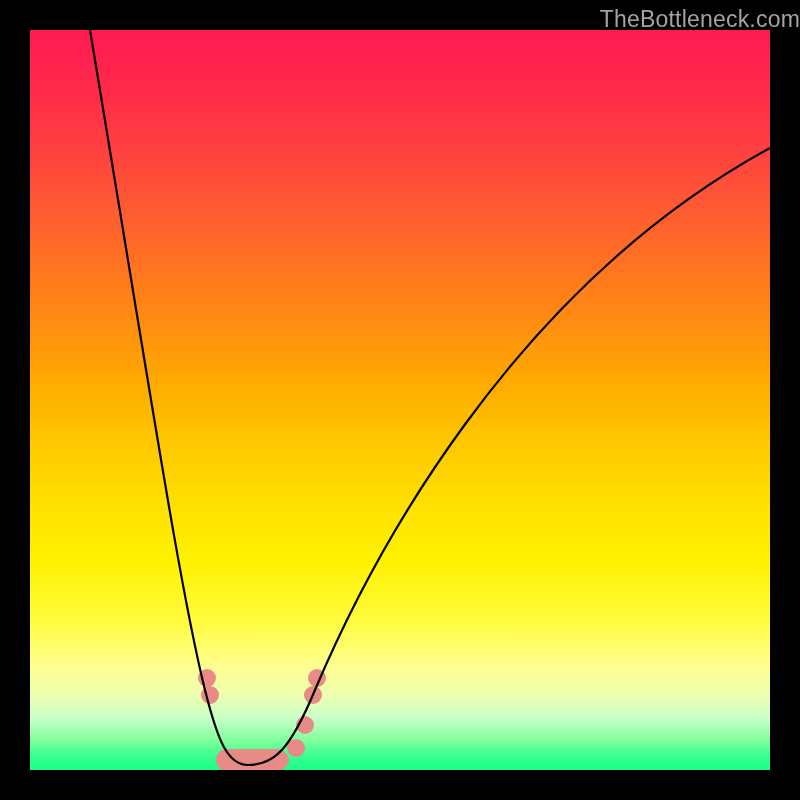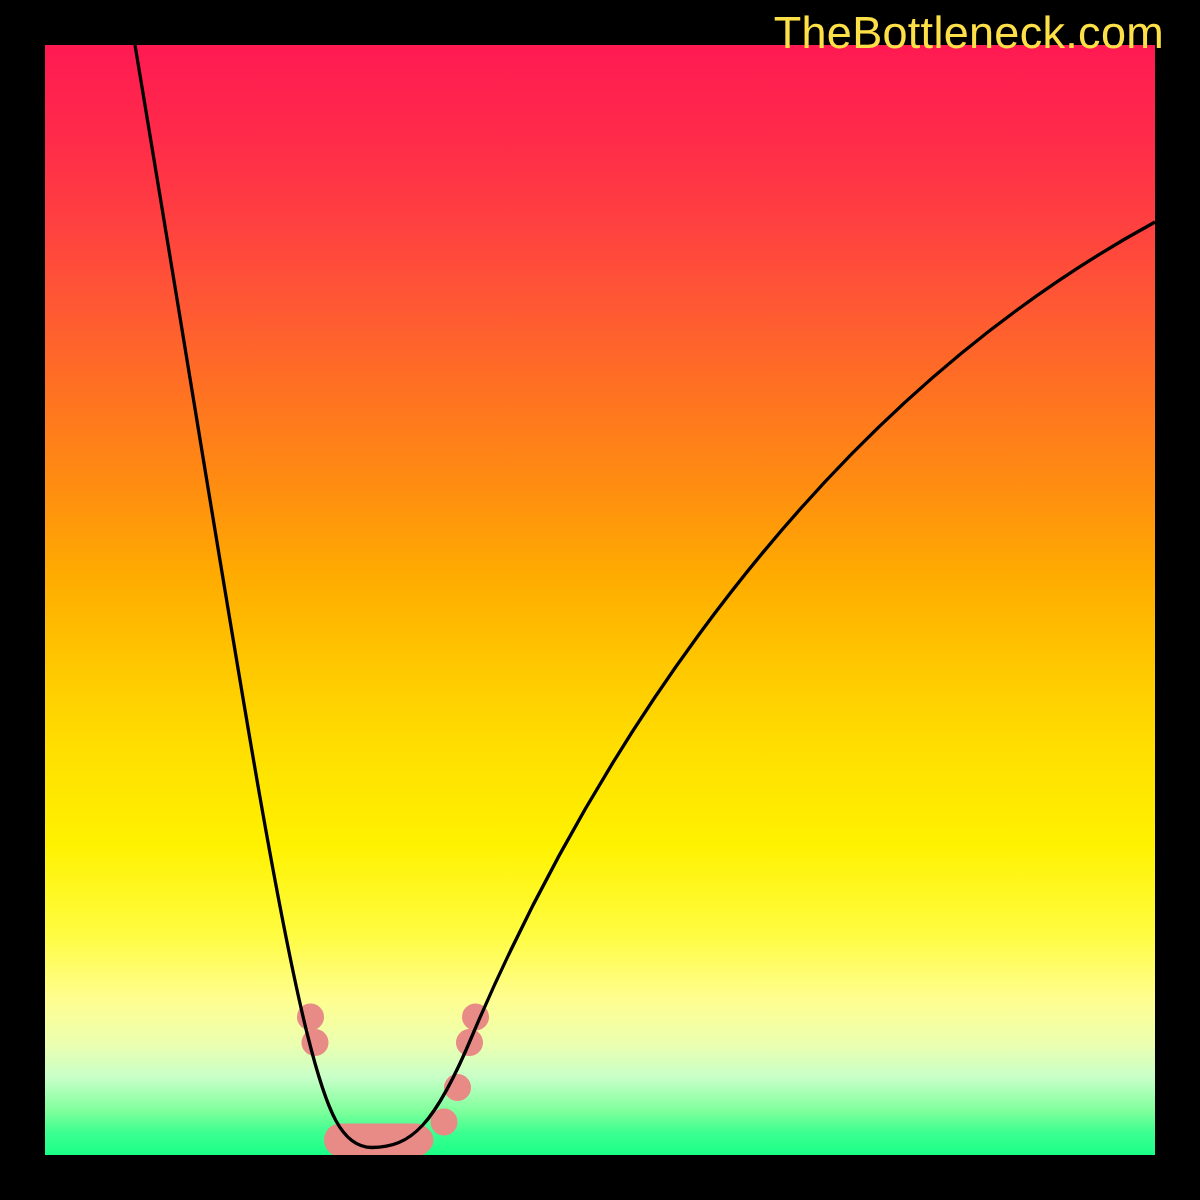--- a/index.html
+++ b/index.html
@@ -44,23 +44,23 @@
       #ebffb0 90%,
       #c8ffc8 93%,
       #80ff9c 96%,
       #3cff90 98%,
       #1aff88 100%
     );
   }
   .watermark {
     position: absolute;
     top: 6px;
-    right: 24px;
-    color: #fde047;
-    font-size: 30px;
+    right: 0;
+    color: #a3a3a3;
+    font-size: 23px;
     font-weight: 500;
     letter-spacing: 0.2px;
     user-select: none;
   }
   svg.curve {
     position: absolute;
     inset: 0;
   }
 </style>
 </head>

